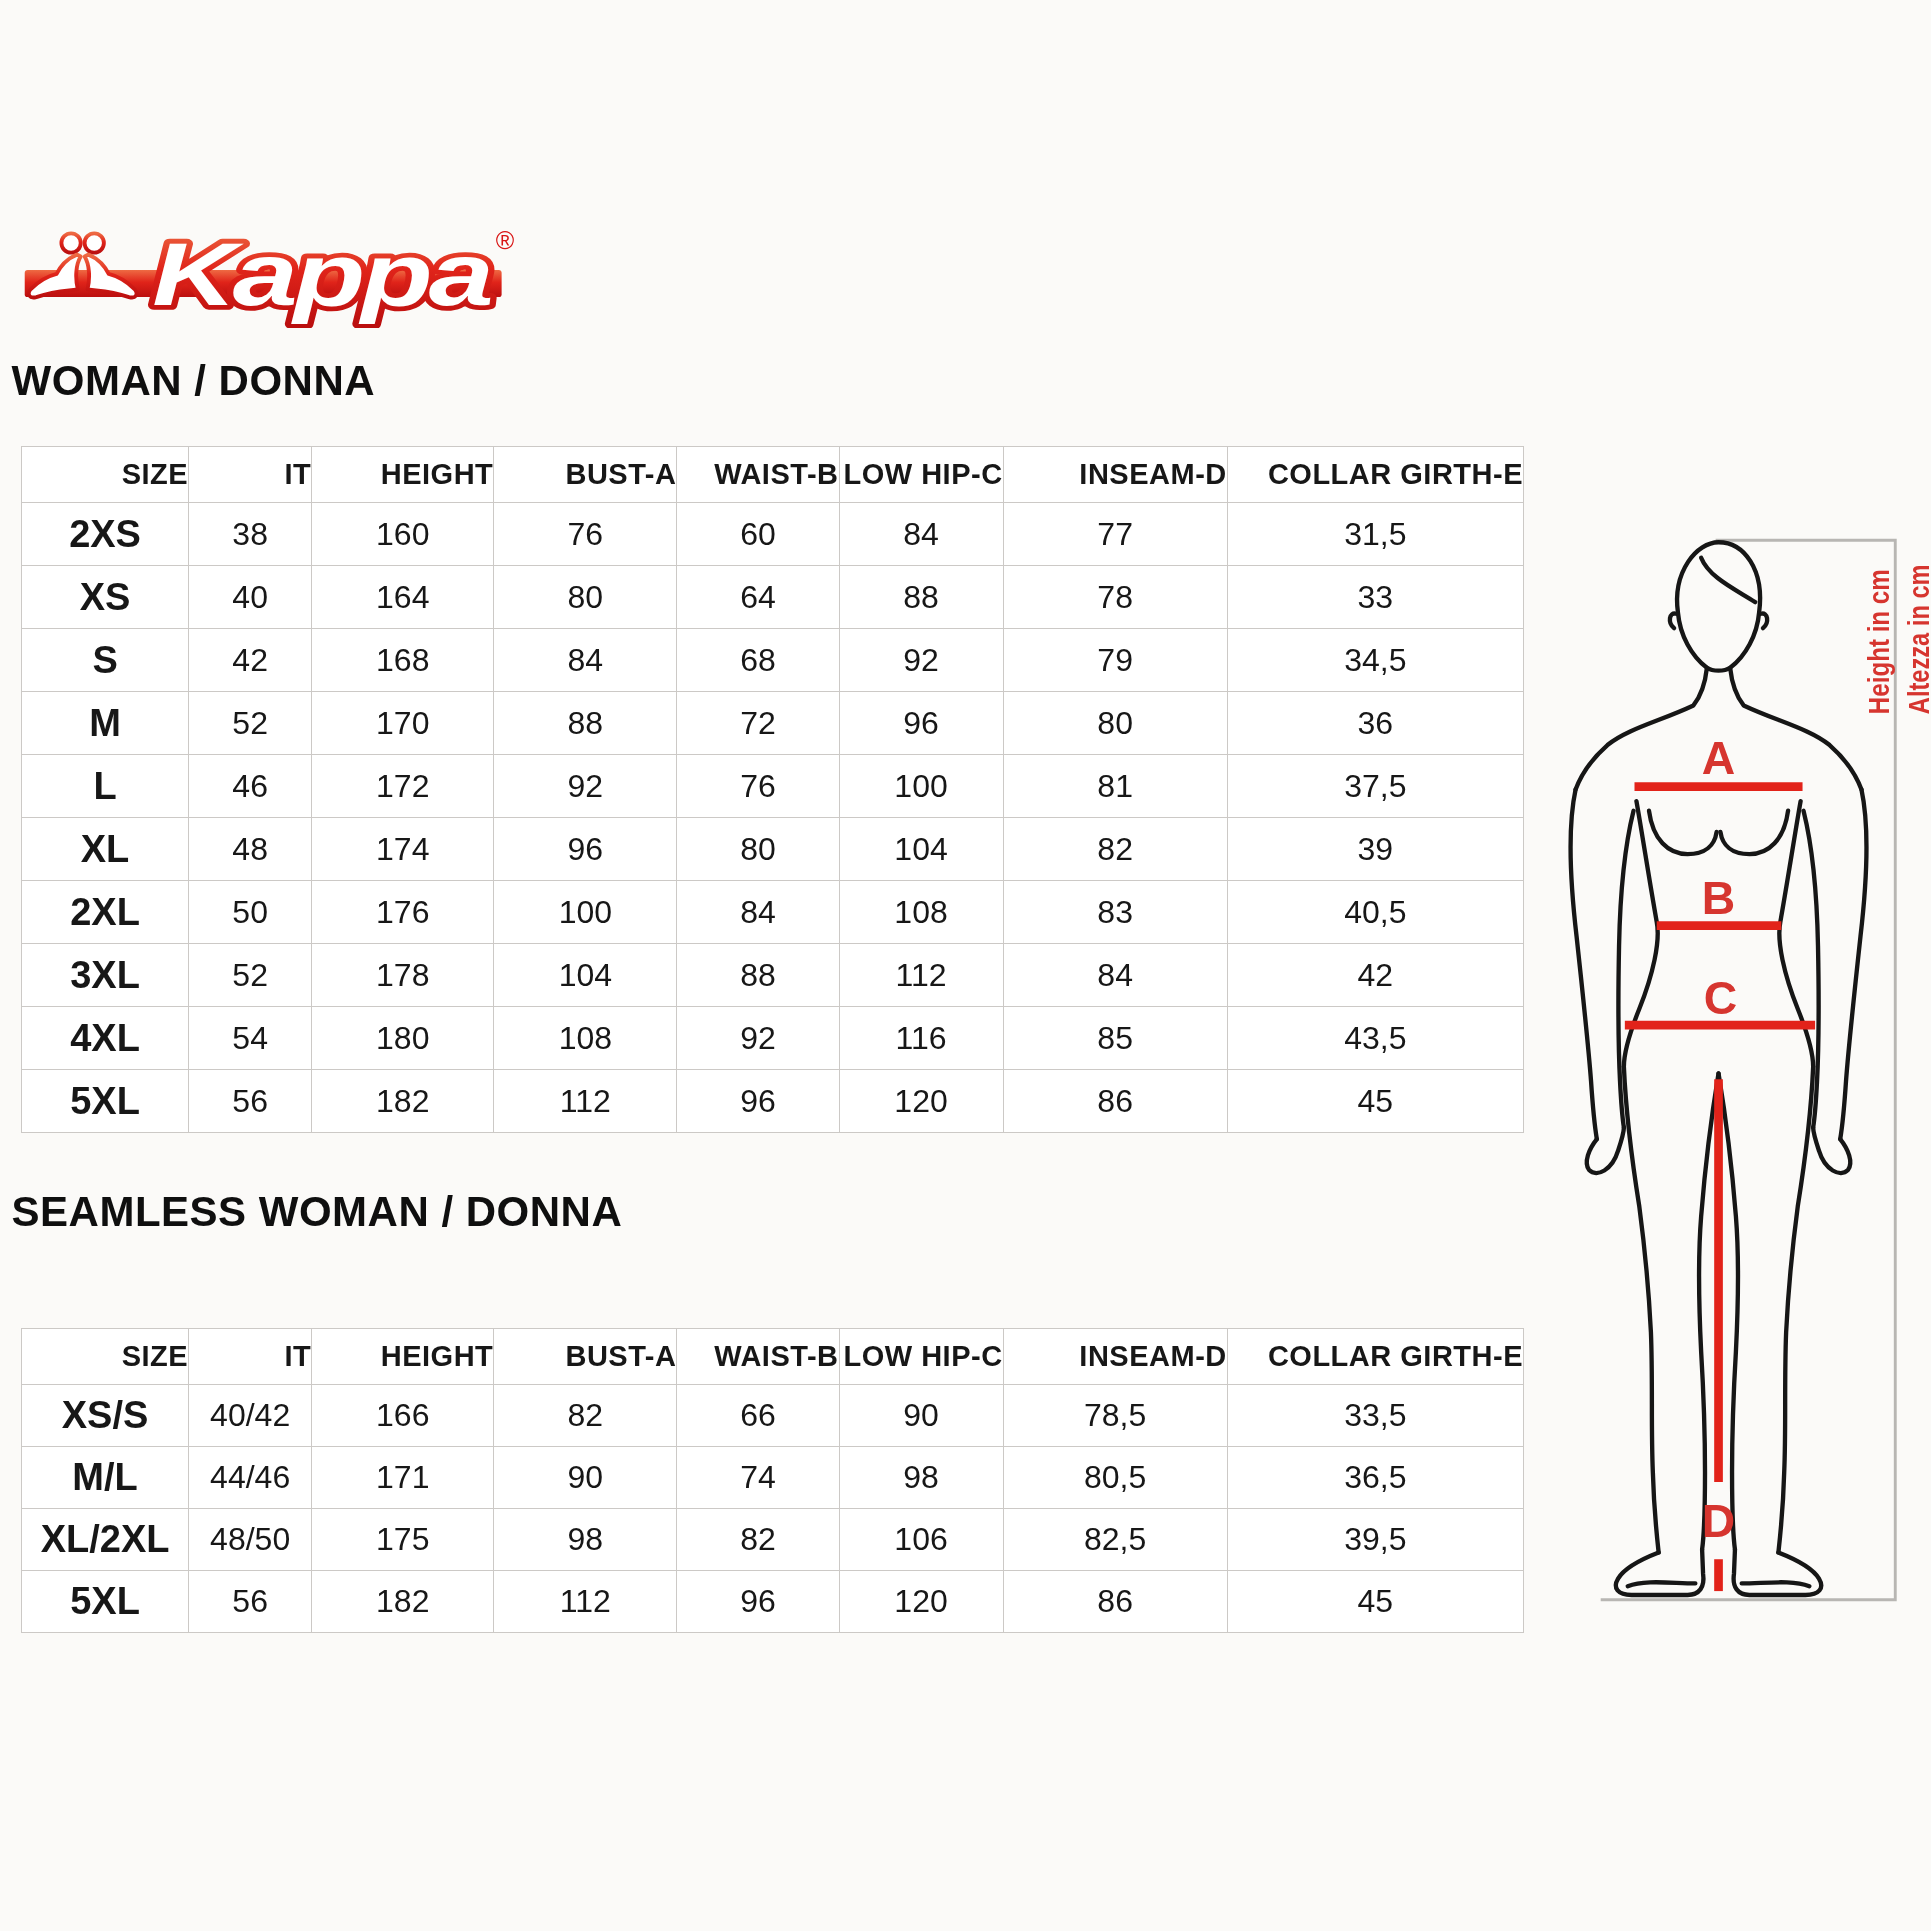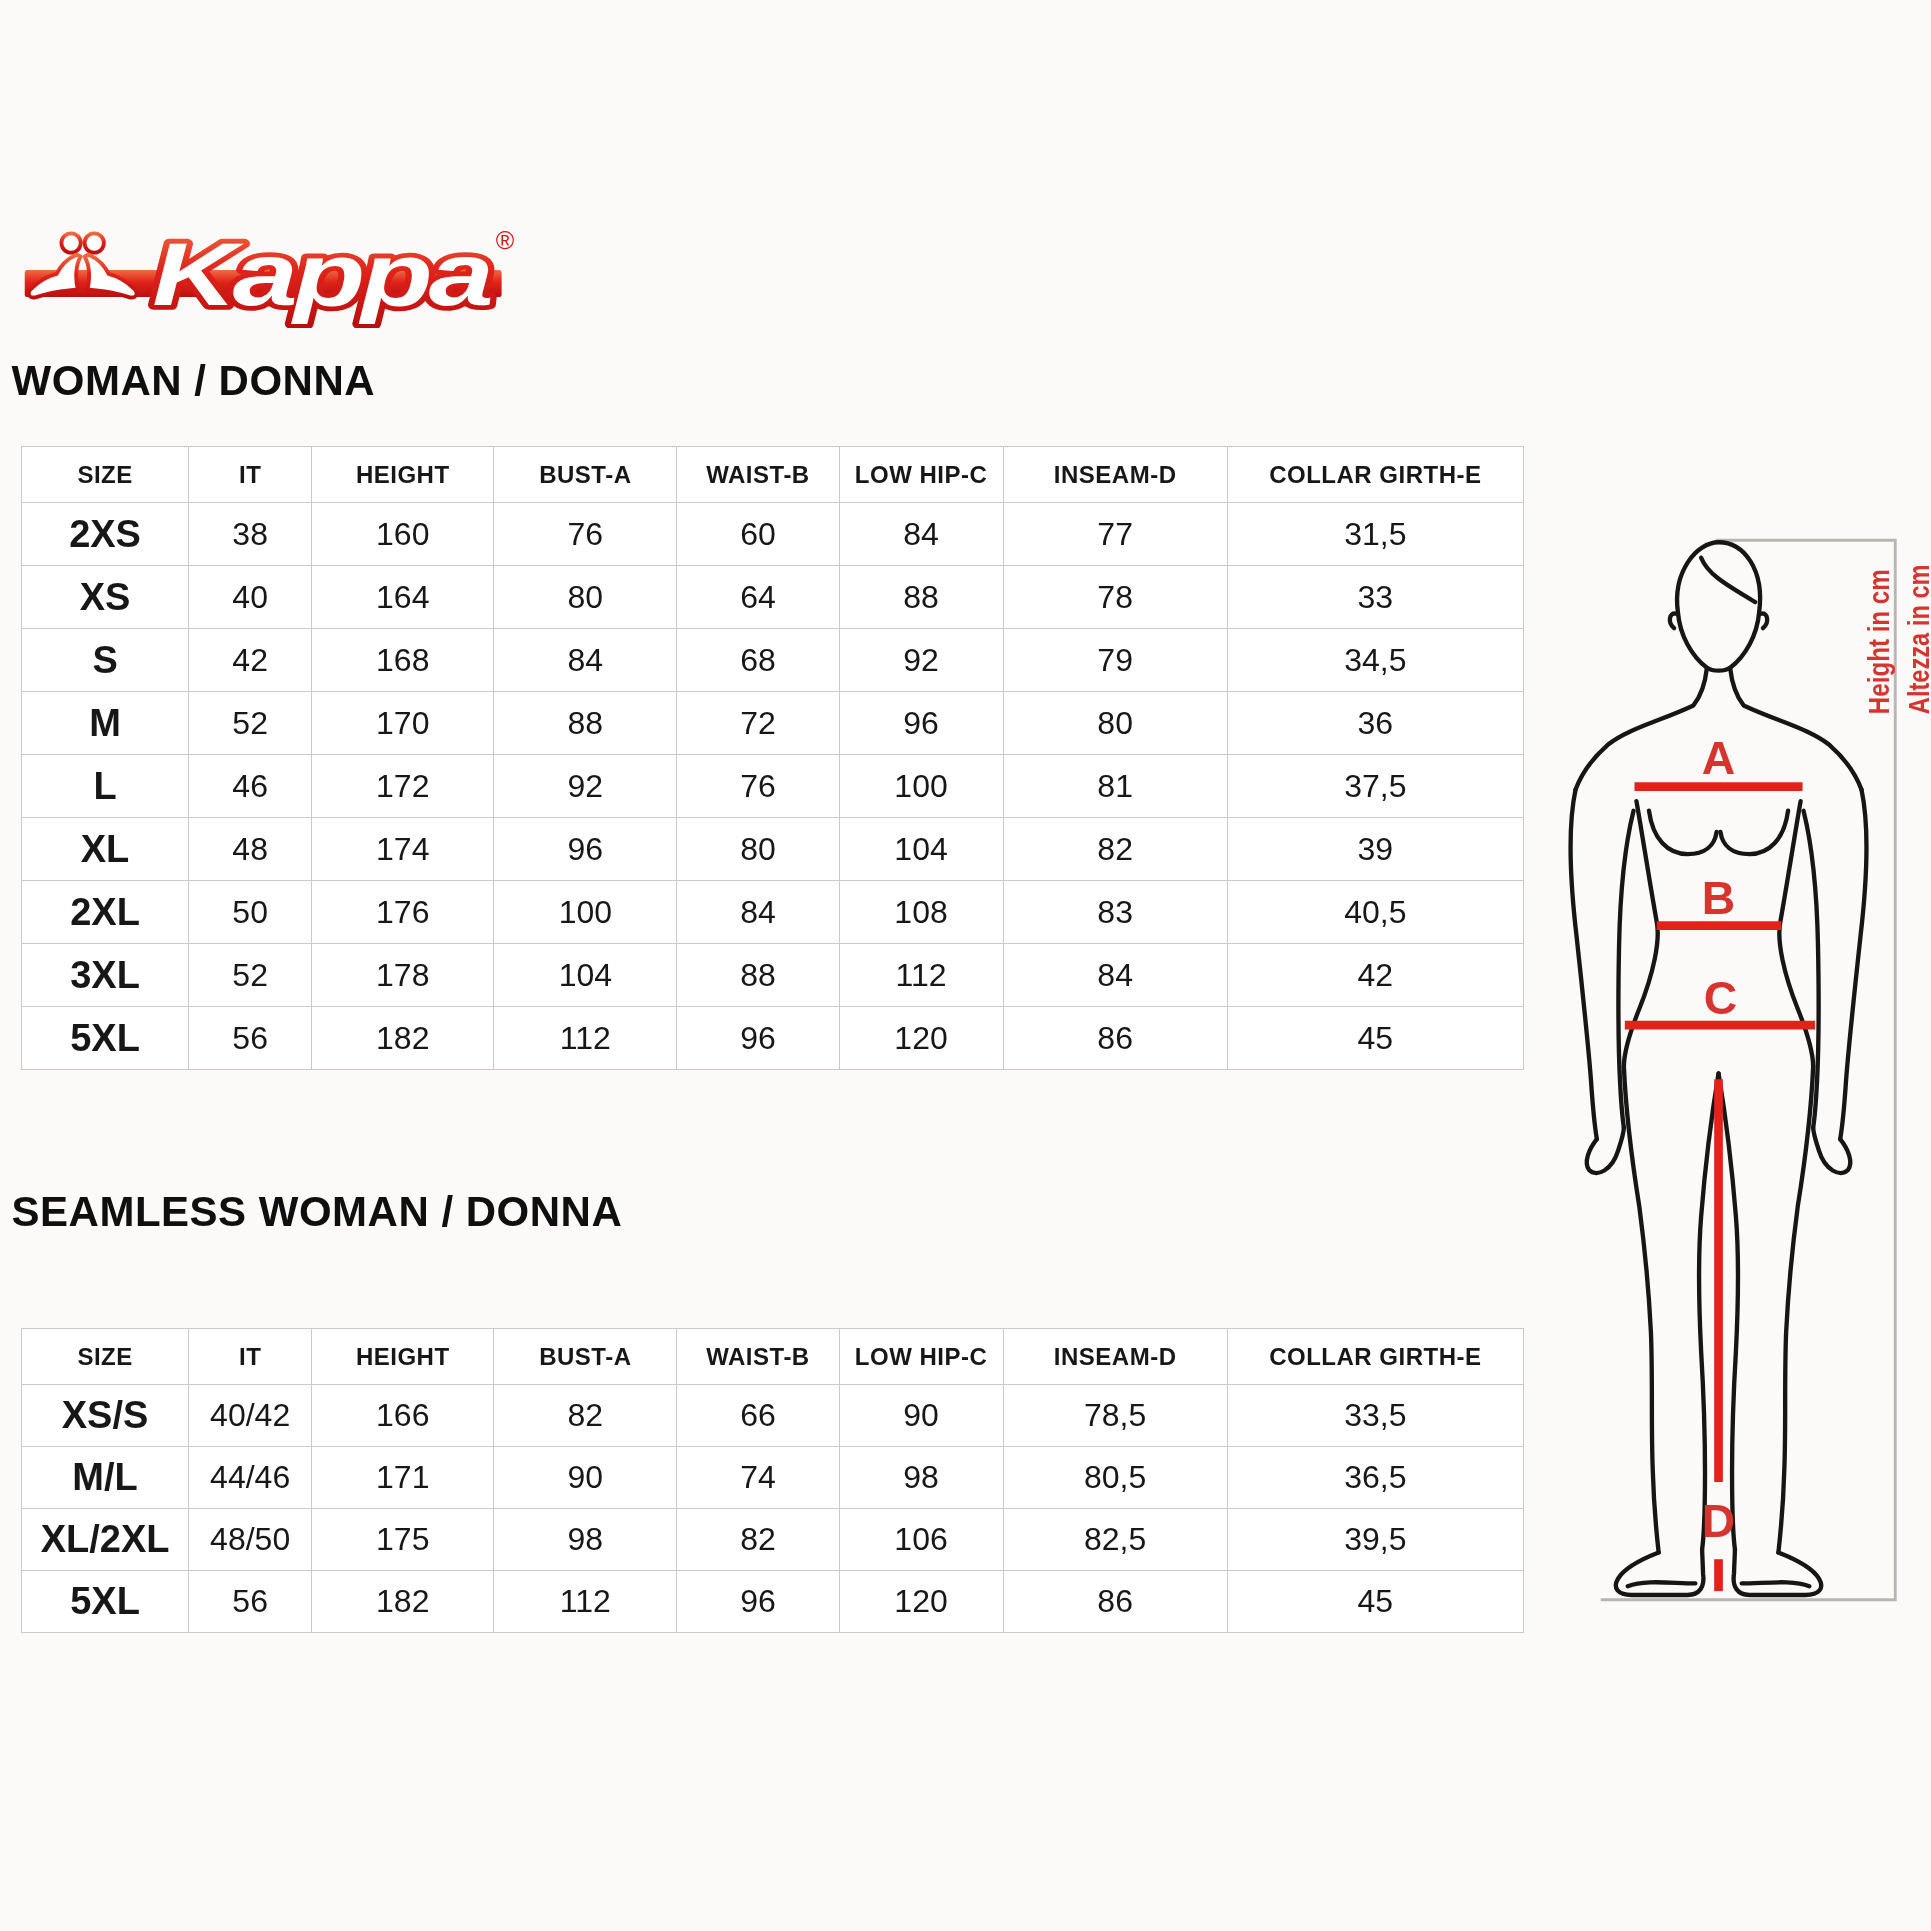--- a/index.html
+++ b/index.html
@@ -18,21 +18,21 @@
   table.size-table {
     position:absolute; left:21px; width:1503px;
     border-collapse:collapse; table-layout:fixed; background:#ffffff;
   }
   #table-woman { top:446px; }
   #table-seamless { top:1328px; }
   .size-table th, .size-table td {
     border:1px solid #ccc9c6; text-align:center; vertical-align:middle;
     color:#171717; padding:0; overflow:hidden;
   }
-  .size-table th { font-weight:bold; font-size:24px; height:55px; letter-spacing:0.5px; }
+  .size-table th { font-weight:bold; font-size:29px; height:55px; letter-spacing:0.5px;text-align:right; }
   .size-table td { font-size:32px; font-weight:400; }
   #table-woman td { height:62px; }
   #table-seamless td { height:61px; }
   .size-table td.size-cell { font-weight:bold; font-size:38px; }
   .figure-wrap { position:absolute; left:1564px; top:521px; width:367px; height:1101px; }
   .outline { fill:none; stroke:#161616; stroke-width:4.5; stroke-linecap:round; stroke-linejoin:round; }
   .redline { stroke:#e2231a; stroke-width:9; }
   .redlabel { fill:#d6352f; font-weight:bold; font-size:48px; font-family:"Liberation Sans", sans-serif; }
   .heighttext { fill:#d6352f; font-weight:bold; font-size:30px; font-family:"Liberation Sans", sans-serif; }
   .bracket { fill:none; stroke:#b8b6b3; stroke-width:3; }
@@ -164,20 +164,30 @@
           <td class="size-cell">3XL</td>
           <td>52</td>
           <td>178</td>
           <td>104</td>
           <td>88</td>
           <td>112</td>
           <td>84</td>
           <td>42</td>
         </tr>
         <tr>
+          <td class="size-cell">4XL</td>
+          <td>54</td>
+          <td>180</td>
+          <td>108</td>
+          <td>92</td>
+          <td>116</td>
+          <td>85</td>
+          <td>43,5</td>
+        </tr>
+        <tr>
           <td class="size-cell">5XL</td>
           <td>56</td>
           <td>182</td>
           <td>112</td>
           <td>96</td>
           <td>120</td>
           <td>86</td>
           <td>45</td>
         </tr>
       </tbody>

